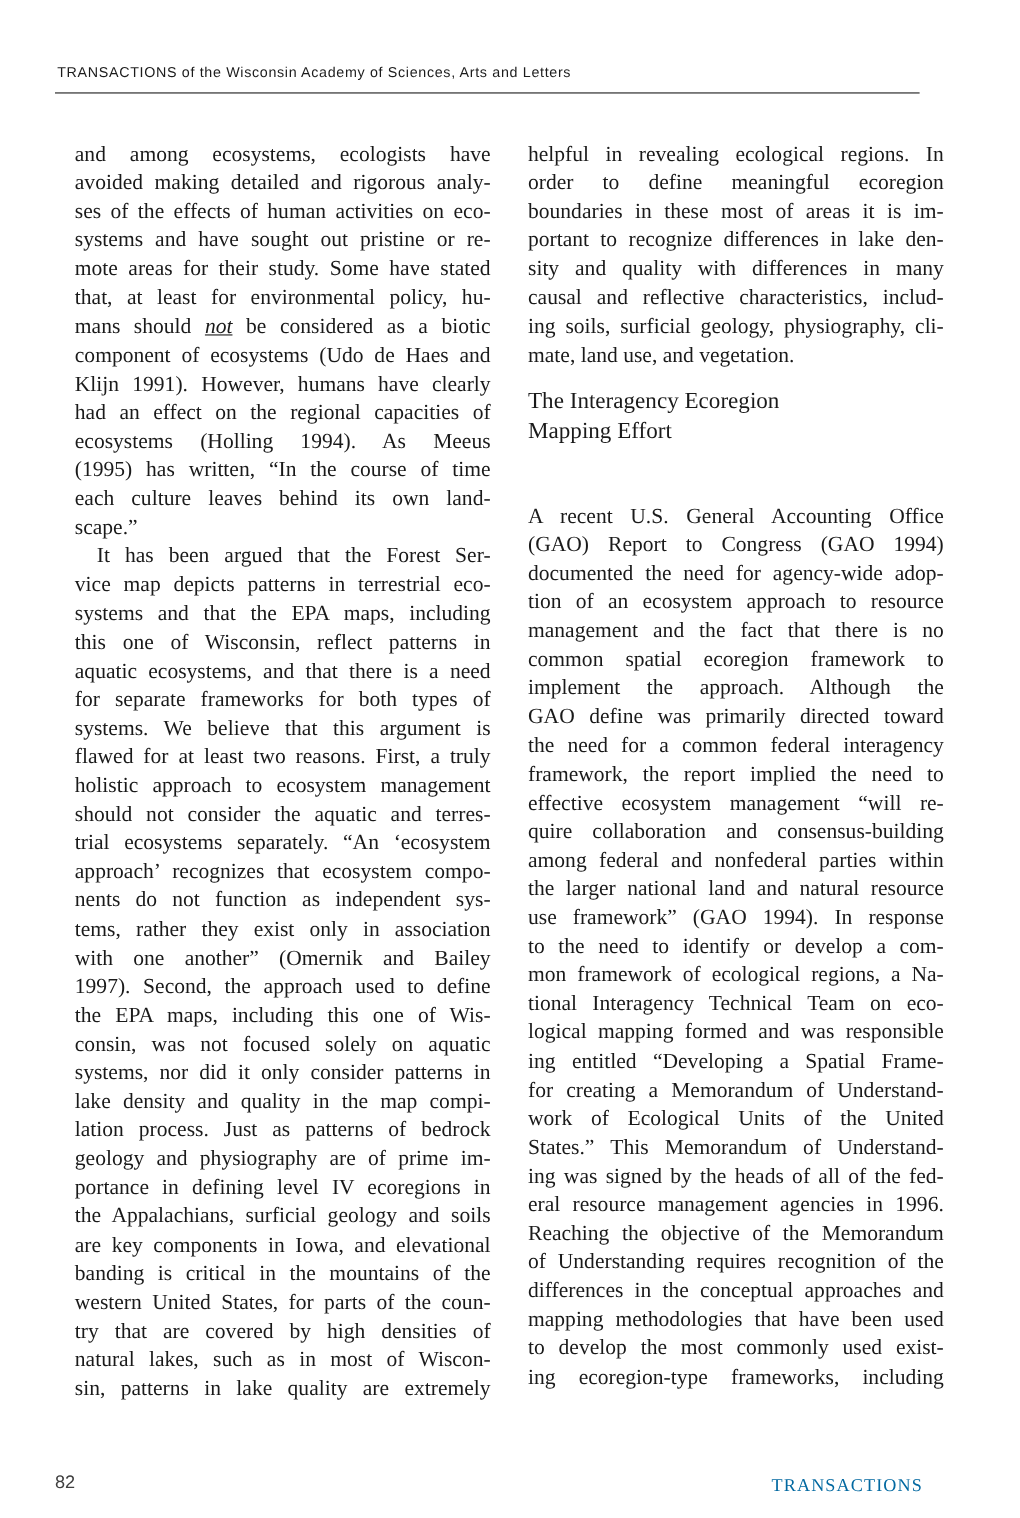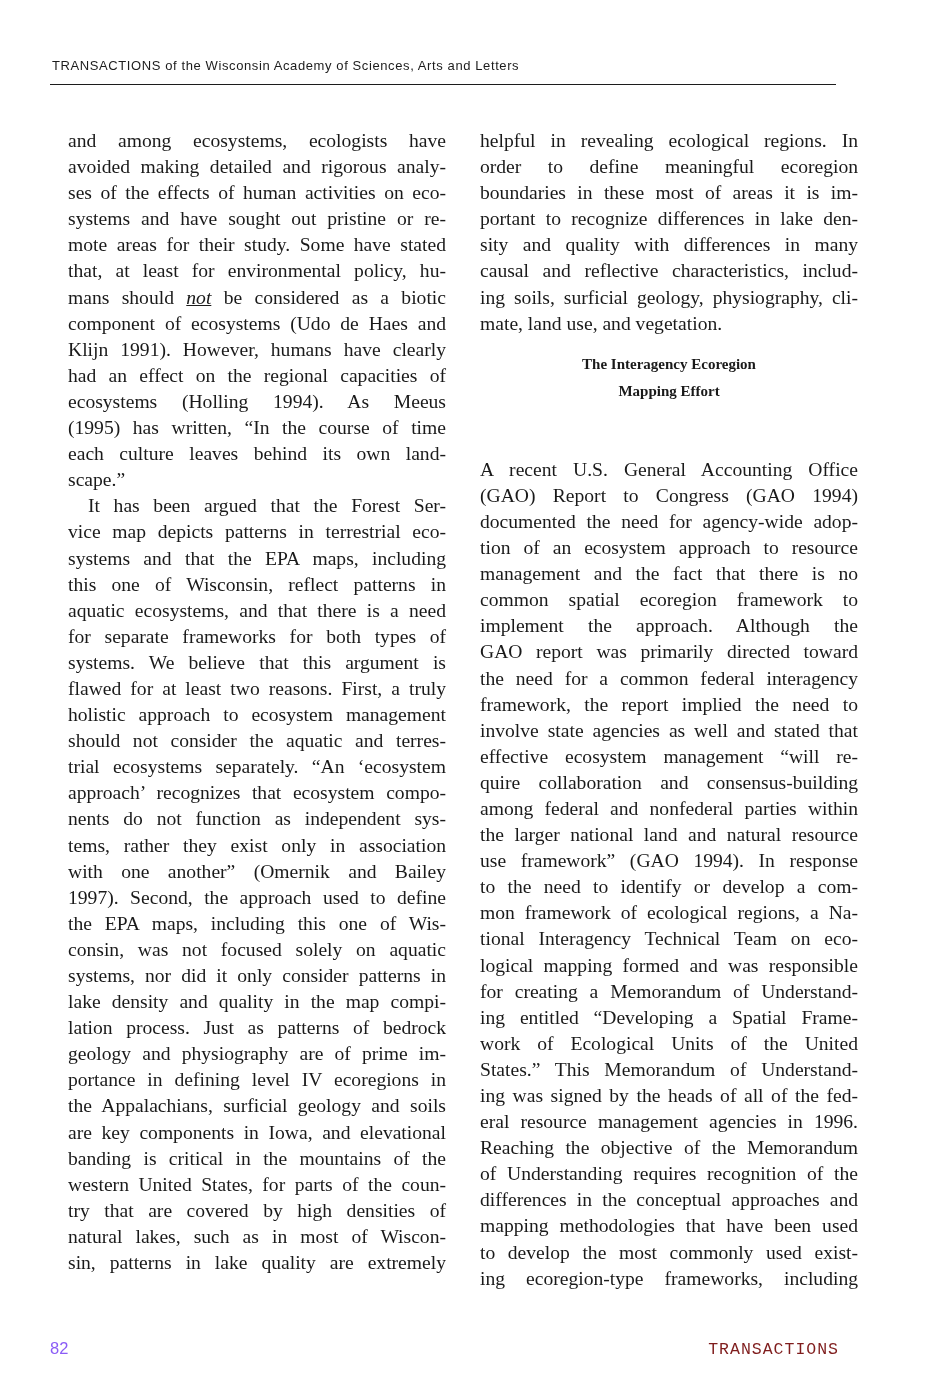--- a/index.html
+++ b/index.html
@@ -23,32 +23,32 @@
   .col.left { left: 48px; }
   .col.right { left: 460px; }
   .line {
     height: 26.1px; line-height: 26.1px; white-space: nowrap;
     text-align: justify; text-align-last: justify;
   }
   .line.last { text-align-last: left; }
   .line.indent { padding-left: 20px; }
   .line em { font-style: italic; text-decoration: underline; }
   .heading {
-    font-family: "Liberation Serif", serif; font-size: 15px; font-weight: bold;
-    text-align: center; line-height: 27px; margin: 0;
+    font-family: "Liberation Serif", serif; font-size: 21px; font-weight: normal;
+    line-height: 27px; margin: 0;
   }
   .heading-block { height: 120px; padding-top: 14px; box-sizing: border-box; }
   .folio {
     position: absolute; left: 50px; top: 1339px;
-    font-family: "Liberation Sans", sans-serif; font-size: 16.5px; color: #8b5cf6;
+    font-family: "Liberation Sans", sans-serif; font-size: 16.5px; color: #404040;
   }
   .foot-title {
     position: absolute; right: 88px; top: 1340px;
-    font-family: Liberation Mono, monospace; font-size: 16.5px; letter-spacing: 1px;
-    color: #7f1d1d;
+    font-family: Liberation Serif, serif; font-size: 16.5px; letter-spacing: 1px;
+    color: #0369a1;
   }
 </style>
 </head>
 <body>
 
 <div class="running-head">TRANSACTIONS of the Wisconsin Academy of Sciences, Arts and Letters</div>
 <div class="head-rule"></div>
 
 <div class="col left" id="left-col">
     <div class="line">and among ecosystems, ecologists have</div>
@@ -113,35 +113,34 @@
     <h2 class="heading">Mapping Effort</h2>
   </div>
   <div id="right-body">
       <div class="line">A recent U.S. General Accounting Office</div>
       <div class="line">(GAO) Report to Congress (GAO 1994)</div>
       <div class="line">documented the need for agency-wide adop-</div>
       <div class="line">tion of an ecosystem approach to resource</div>
       <div class="line">management and the fact that there is no</div>
       <div class="line">common spatial ecoregion framework to</div>
       <div class="line">implement the approach. Although the</div>
-      <div class="line">GAO report was primarily directed toward</div>
+      <div class="line">GAO define was primarily directed toward</div>
       <div class="line">the need for a common federal interagency</div>
       <div class="line">framework, the report implied the need to</div>
-      <div class="line">involve state agencies as well and stated that</div>
       <div class="line">effective ecosystem management “will re-</div>
       <div class="line">quire collaboration and consensus-building</div>
       <div class="line">among federal and nonfederal parties within</div>
       <div class="line">the larger national land and natural resource</div>
       <div class="line">use framework” (GAO 1994). In response</div>
       <div class="line">to the need to identify or develop a com-</div>
       <div class="line">mon framework of ecological regions, a Na-</div>
       <div class="line">tional Interagency Technical Team on eco-</div>
       <div class="line">logical mapping formed and was responsible</div>
+      <div class="line">ing entitled “Developing a Spatial Frame-</div>
       <div class="line">for creating a Memorandum of Understand-</div>
-      <div class="line">ing entitled “Developing a Spatial Frame-</div>
       <div class="line">work of Ecological Units of the United</div>
       <div class="line">States.” This Memorandum of Understand-</div>
       <div class="line">ing was signed by the heads of all of the fed-</div>
       <div class="line">eral resource management agencies in 1996.</div>
       <div class="line">Reaching the objective of the Memorandum</div>
       <div class="line">of Understanding requires recognition of the</div>
       <div class="line">differences in the conceptual approaches and</div>
       <div class="line">mapping methodologies that have been used</div>
       <div class="line">to develop the most commonly used exist-</div>
       <div class="line">ing ecoregion-type frameworks, including</div>

